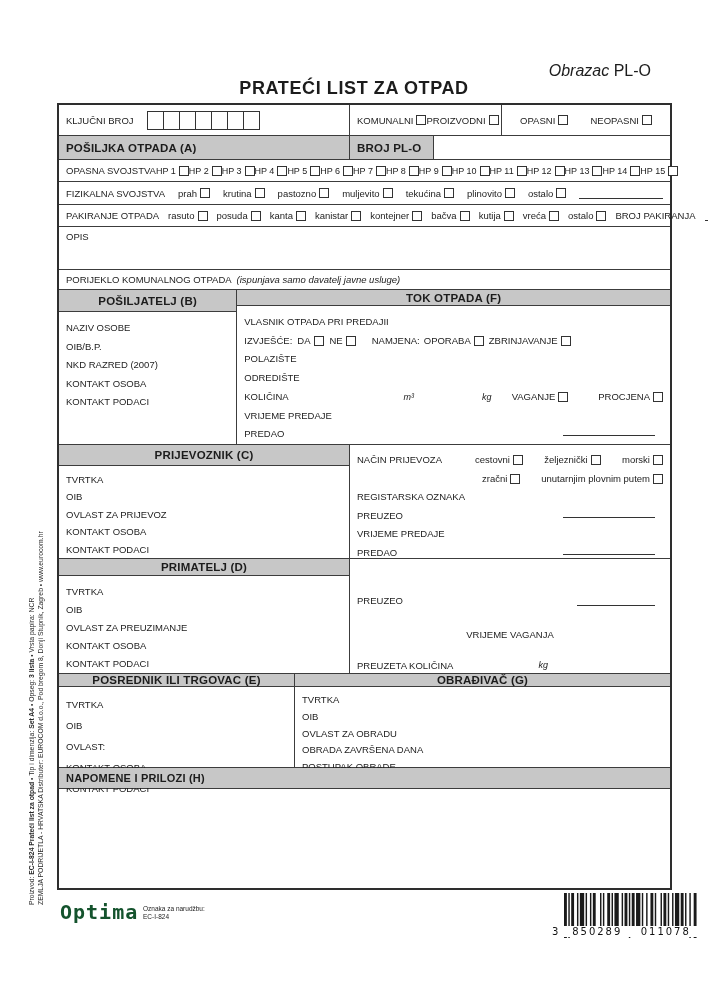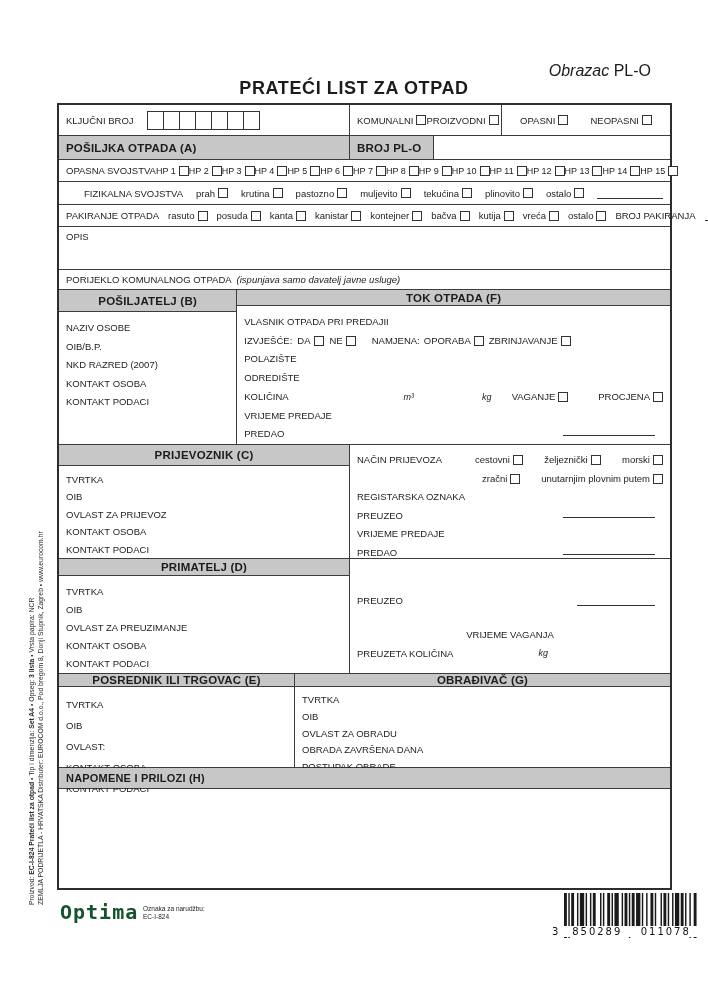--- a/index.html
+++ b/index.html
@@ -166,21 +166,21 @@
             <span>HP 14</span>
             <span class="chk"></span>
           </span>
           <span class="ci">
             <span>HP 15</span>
             <span class="chk"></span>
           </span>
       </div>
     </div>
 
-    <div class="row" style="height:23px;padding-left:18px;">
+    <div class="row" style="height:23px;">
       <div class="cell" style="flex:1;gap:13px;">
         <span class="lbl">FIZIKALNA SVOJSTVA</span>
         <span class="ci">
             <span>prah</span>
             <span class="chk"></span>
           </span>
           <span class="ci">
             <span>krutina</span>
             <span class="chk"></span>
           </span>
@@ -385,21 +385,21 @@
             <div>KONTAKT OSOBA</div>
             <div>KONTAKT PODACI</div>
         </div>
       </div>
       <div class="col" style="flex:1;padding:6px 7px 0 7px;">
         <div style="display:flex;margin-top:30px;">
           <span>PREUZEO</span>
           <span class="sig" style="width:78px;margin-left:auto;margin-right:8px;"></span>
         </div>
         <div style="margin-top:23px;text-align:center;">VRIJEME VAGANJA</div>
-        <div style="display:flex;margin-top:8px;text-align:center;">
+        <div style="display:flex;margin-top:20px;text-align:center;">
           <span>PREUZETA KOLIČINA</span>
           <span class="it" style="margin-left:85px;font-size:9px;">kg</span>
         </div>
       </div>
     </div>
 
     <div class="row" style="height:94px;">
       <div class="col vline" style="width:236px;">
         <div class="cell hdr center" style="height:22px;border-bottom:1px solid #3c3c3c;">POSREDNIK ILI TRGOVAC (E)</div>
         <div class="fields" style="line-height:21px;">

